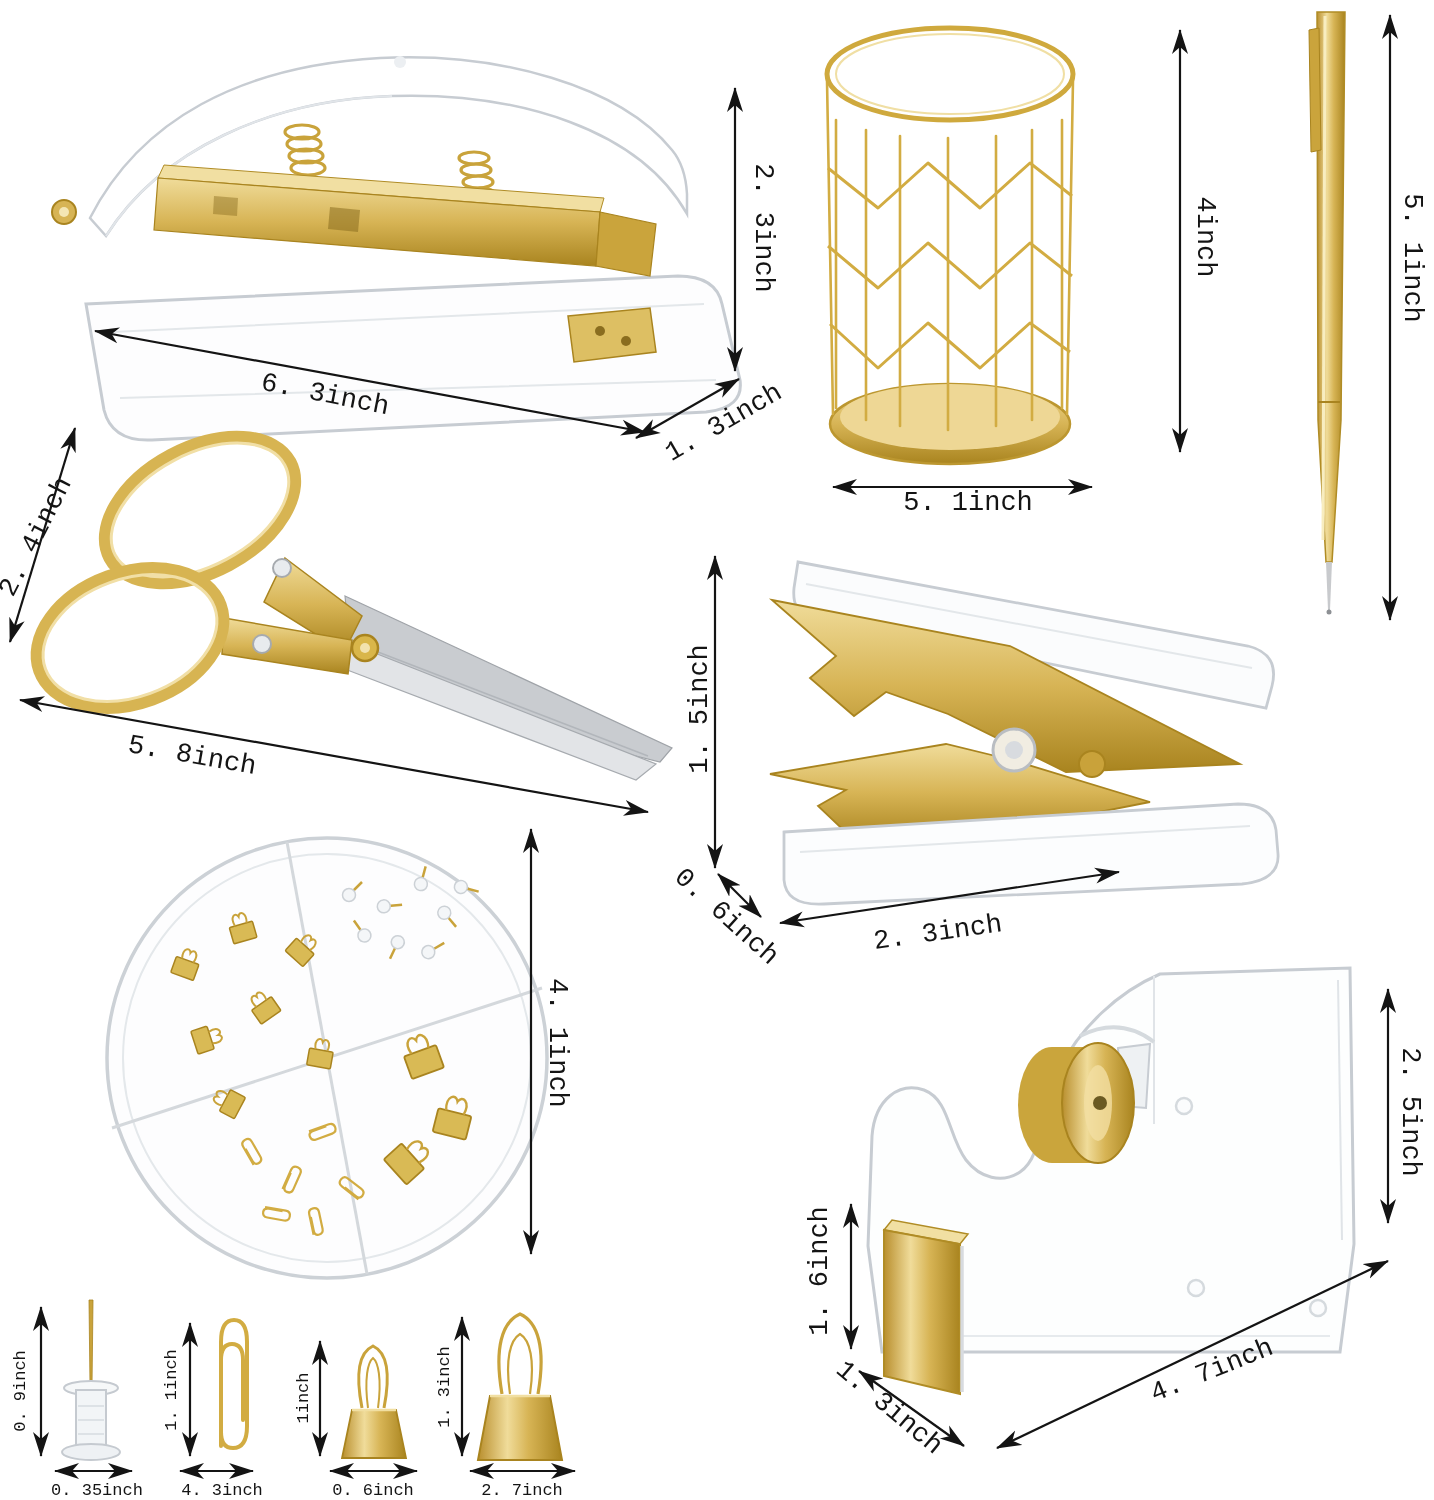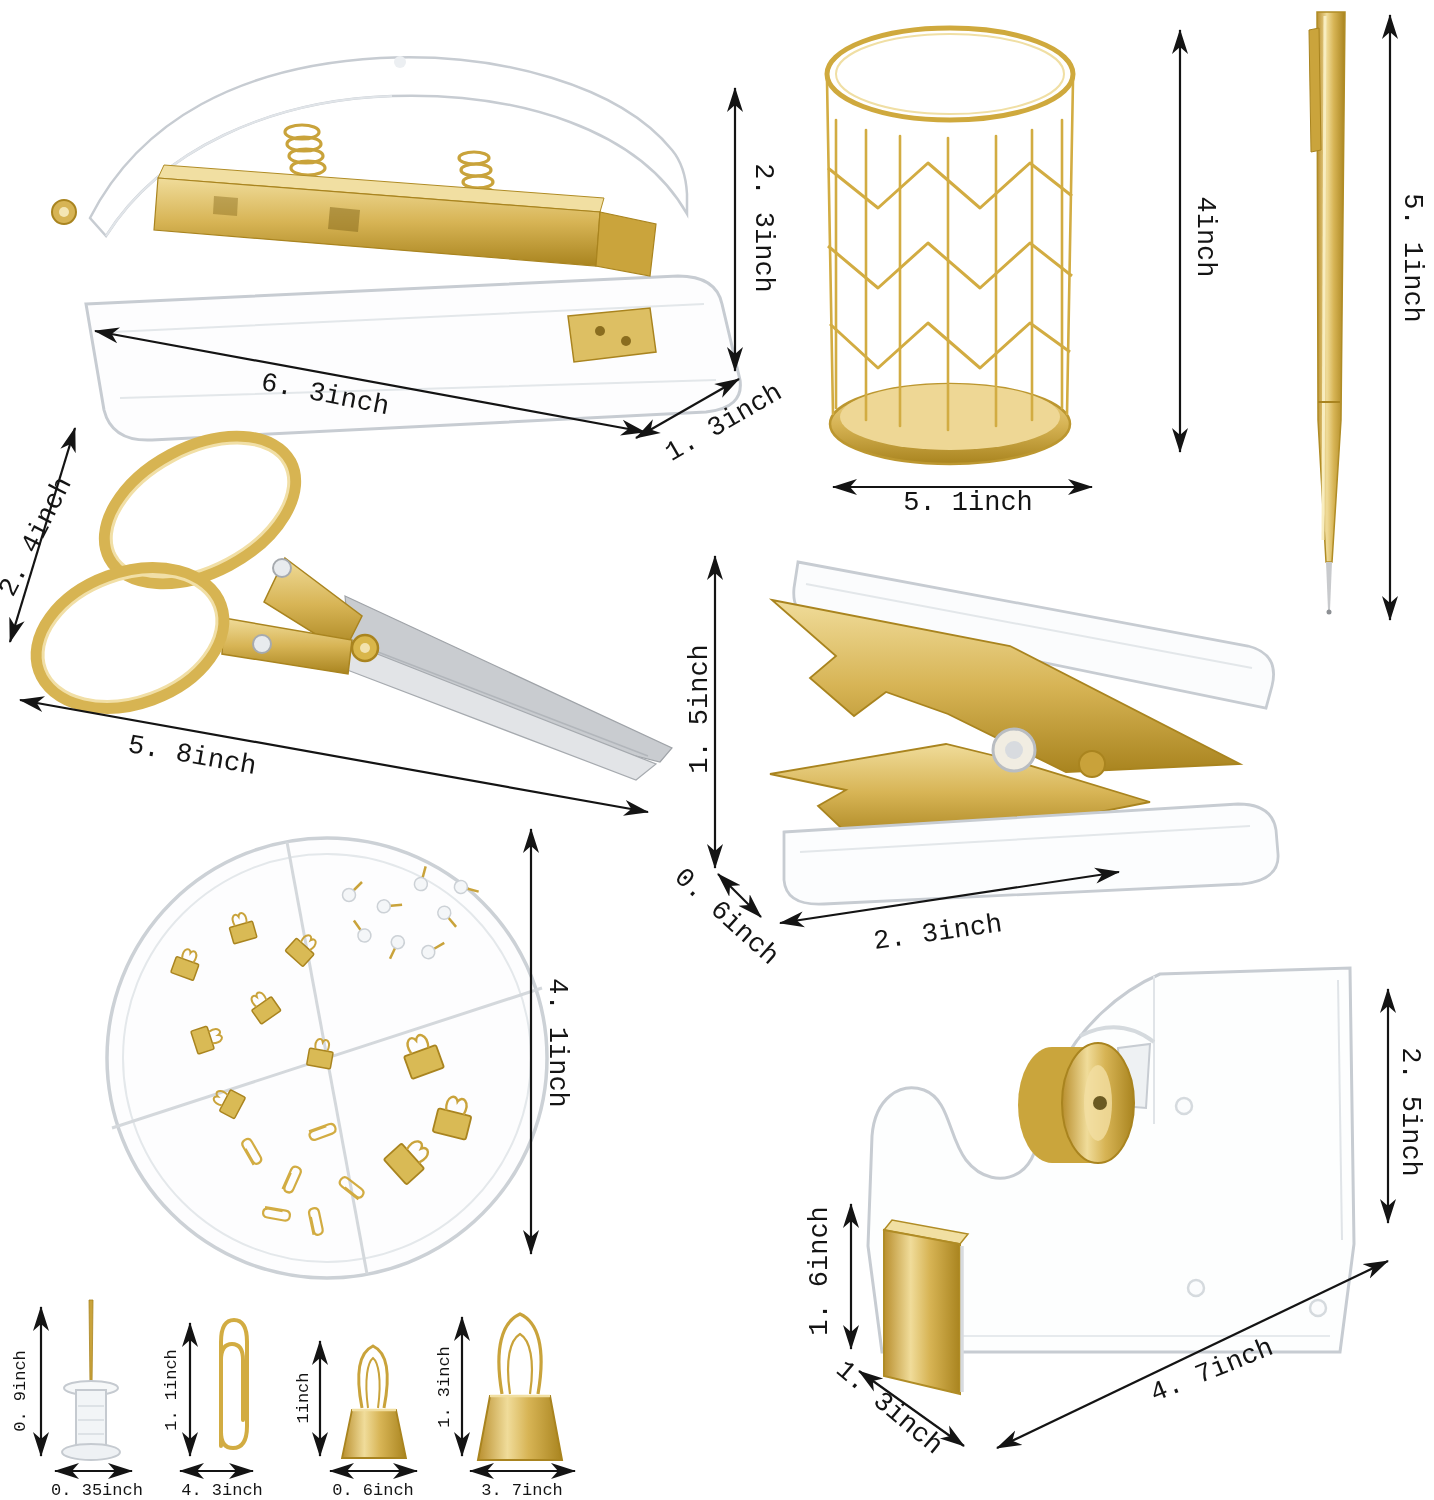--- a/index.html
+++ b/index.html
@@ -271,15 +271,15 @@
 <div class="dim" style="left:820px;top:1271px;transform:translate(-50%,-50%) rotate(-90deg);">1. 6inch</div>
 <div class="dim" style="left:1212px;top:1371px;transform:translate(-50%,-50%) rotate(-22deg);">4. 7inch</div>
 <div class="dim" style="left:889px;top:1408px;transform:translate(-50%,-50%) rotate(40deg);">1. 3inch</div>
 <div class="dim sm" style="left:20px;top:1391px;transform:translate(-50%,-50%) rotate(-90deg);">0. 9inch</div>
 <div class="dim sm" style="left:97px;top:1490px;transform:translate(-50%,-50%);">0. 35inch</div>
 <div class="dim sm" style="left:171px;top:1390px;transform:translate(-50%,-50%) rotate(-90deg);">1. 1inch</div>
 <div class="dim sm" style="left:222px;top:1490px;transform:translate(-50%,-50%);">4. 3inch</div>
 <div class="dim sm" style="left:303px;top:1398px;transform:translate(-50%,-50%) rotate(-90deg);">1inch</div>
 <div class="dim sm" style="left:373px;top:1490px;transform:translate(-50%,-50%);">0. 6inch</div>
 <div class="dim sm" style="left:444px;top:1387px;transform:translate(-50%,-50%) rotate(-90deg);">1. 3inch</div>
-<div class="dim sm" style="left:522px;top:1490px;transform:translate(-50%,-50%);">3. 7inch</div>
+<div class="dim sm" style="left:522px;top:1490px;transform:translate(-50%,-50%);">2. 7inch</div>
 
 </div>
 
 </body></html>

